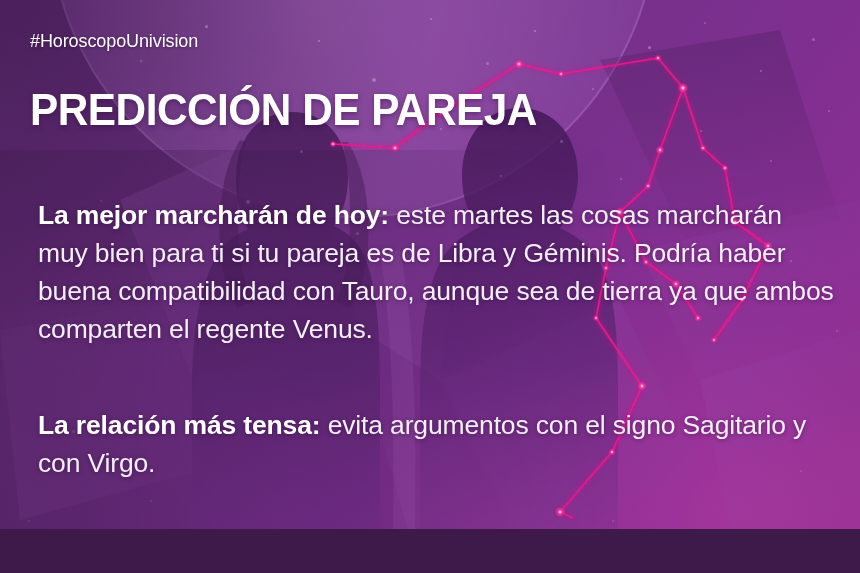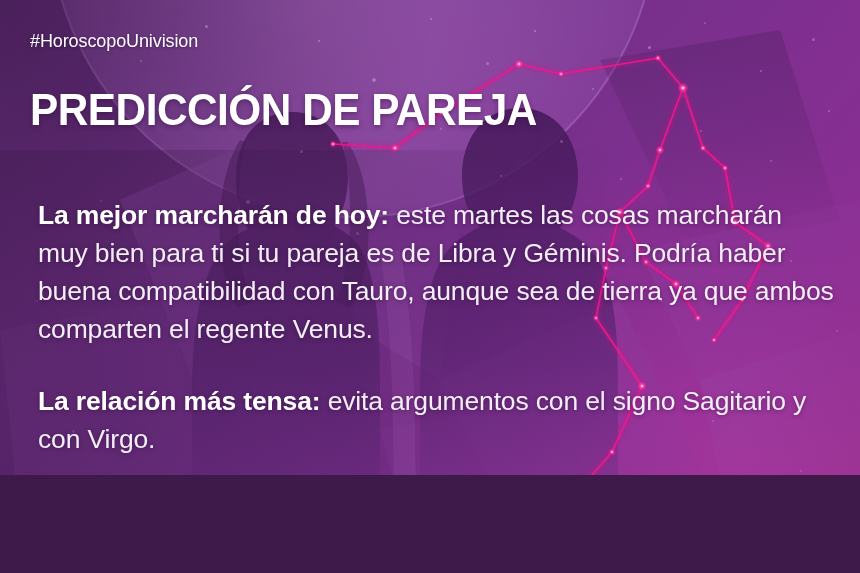--- a/index.html
+++ b/index.html
@@ -7,21 +7,21 @@
 
   html, body {
     width:860px; height:573px;
     background:#3d1a4a;
     font-family:"Liberation Sans", sans-serif;
     overflow:hidden;
   }
 
   #card {
     position:relative;
-    width:860px; height:475px;
+    width:860px; height:529px;
     overflow:hidden;
     background:#6a2d7d;
   }
 
   
   .bg-layer { position:absolute; inset:0; }
 
   
   .bg-base {
     background:
@@ -145,21 +145,21 @@
   }
 
   .para {
     font-size:26.5px;
     line-height:38px;
     color:#f4eef7;
     font-weight:400;
     letter-spacing:-0.15px;
     text-shadow:0 1px 4px rgba(45,12,60,0.50);
   }
-  .para + .para { margin-top:34px; }
+  .para + .para { margin-top:58px; }
   .para b {
     font-weight:700;
     color:#ffffff;
   }
 </style>
 </head>
 <body>
 
 <div id="card">
 

